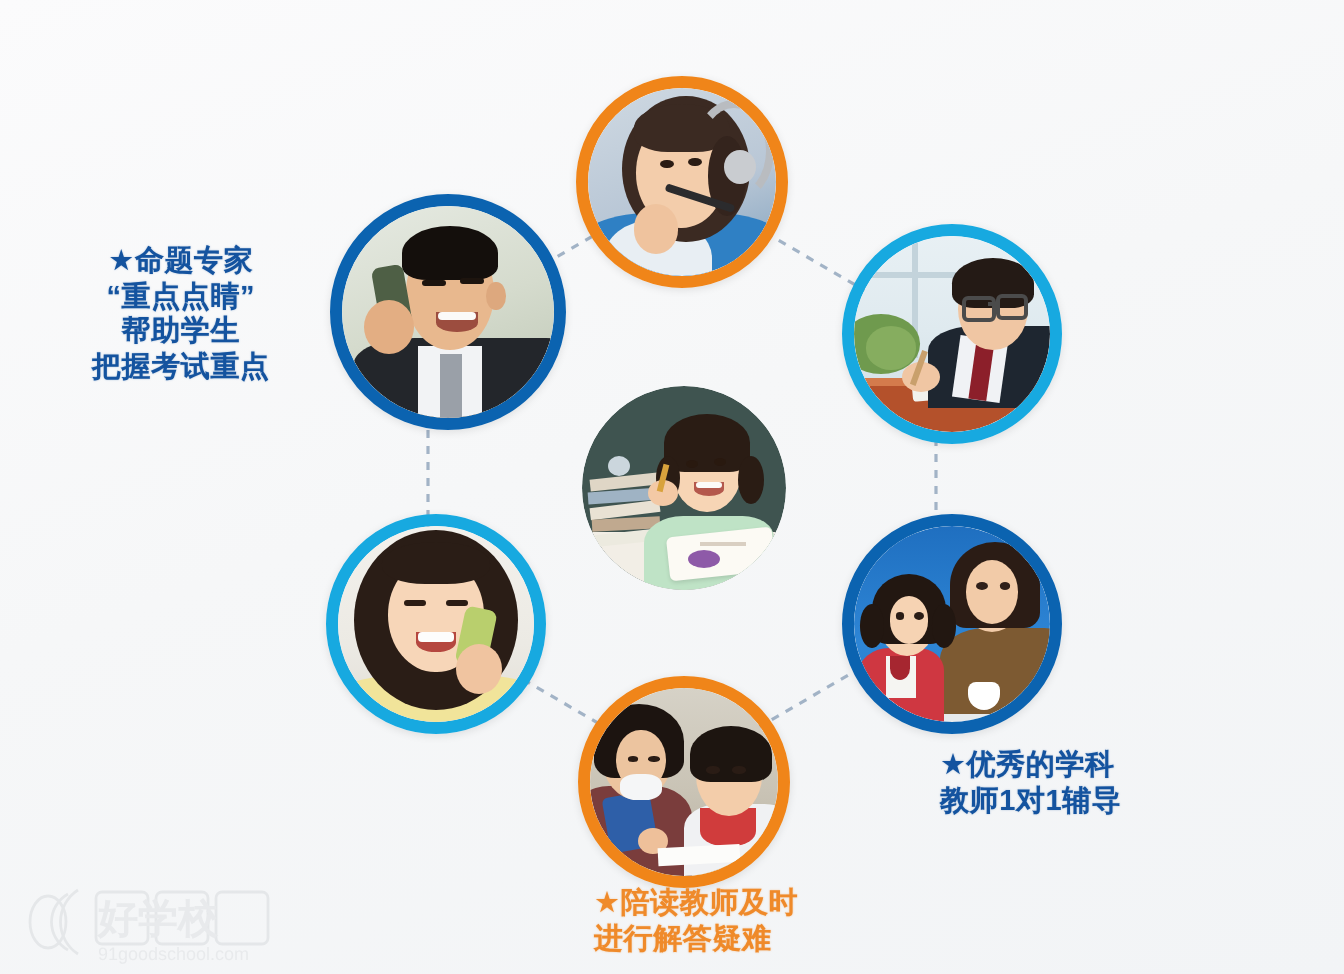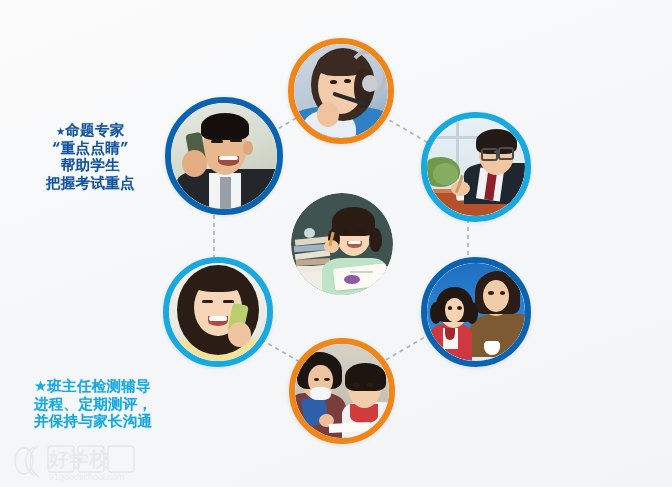--- a/index.html
+++ b/index.html
@@ -60,21 +60,21 @@
     line-height: 1.22;
     white-space: pre-line;
     letter-spacing: .3px;
   }
   .cap-orange { color: #ef8a2a; text-shadow: 0 0 1px rgba(239,138,42,.45); }
   .cap-cyan   { color: #19a9e2; text-shadow: 0 0 1px rgba(25,169,226,.45); }
   .cap-navy   { color: #14539f; text-shadow: 0 0 1px rgba(20,83,159,.35); }
 
   #cap-top    { left: 288px; top: 2px;   font-size: 14.5px; }
   #cap-right  { left: 538px; top: 127px; font-size: 14.5px; }
-  #cap-left   { left: 46px;  top: 123px; font-size: 14.5px; text-align: center; font-family: Liberation Mono, monospace; }
+  #cap-left   { left: 46px;  top: 123px; font-size: 14.5px; text-align: center; }
   #cap-botleft{ left: 34px;  top: 378px; font-size: 14.5px; }
   #cap-bottom { left: 297px; top: 444px; font-size: 14.5px; }
   #cap-botright{left: 470px; top: 375px; font-size: 14.5px; }
 
   
   #watermark {
     position: absolute;
     left: 8px; bottom: 4px;
     width: 150px; height: 44px;
     opacity: .35;
@@ -174,20 +174,22 @@
       <div class="shape" style="left:9%;top:24%;width:38%;height:36%;background:#221711;border-radius:52% 52% 22% 22%;"></div>
       <div class="blob" style="left:18%;top:36%;width:20%;height:24%;background:#f6d3b3;"></div>
       <div class="blob" style="left:21%;top:44%;width:5%;height:4%;background:#2a1c15;"></div>
       <div class="blob" style="left:31%;top:44%;width:5%;height:4%;background:#2a1c15;"></div>
       <div class="blob" style="left:3%;top:40%;width:12%;height:22%;background:#221711;"></div>
       <div class="blob" style="left:40%;top:40%;width:12%;height:22%;background:#221711;"></div>
 
       <div class="shape" style="left:58%;top:80%;width:17%;height:14%;background:#ffffff;border-radius:4px 4px 8px 8px;"></div>
     </div>
   </div>
+  <div class="caption cap-navy" id="cap-botright">★优秀的学科
+教师1对1辅导</div>
 
   <div class="node ring-orange" style="left:289px; top:338px; width:106px; height:106px;">
     <div class="photo">
       <div class="sc" style="background:linear-gradient(180deg,#d6d2c7 0%,#c9c3b5 55%,#b9b2a2 100%);"></div>
 
       <div class="shape" style="left:-10%;top:84%;width:130%;height:26%;background:#e0b75f;"></div>
       <div class="shape" style="left:-10%;top:82%;width:130%;height:5%;background:#f0d08a;"></div>
 
       <div class="shape" style="left:-8%;top:52%;width:62%;height:48%;background:#7a3d3c;border-radius:30% 34% 0 0;"></div>
       <div class="shape" style="left:8%;top:56%;width:26%;height:30%;background:#2e5fa8;transform:rotate(-10deg);border-radius:3px;"></div>
@@ -202,20 +204,22 @@
       <div class="shape" style="left:58%;top:64%;width:30%;height:20%;background:#d03c3c;border-radius:0 0 40% 40%;"></div>
       <div class="blob" style="left:56%;top:24%;width:36%;height:44%;background:#f3cdaa;"></div>
       <div class="shape" style="left:53%;top:20%;width:44%;height:30%;background:#1d1510;border-radius:52% 52% 26% 26%;"></div>
       <div class="blob" style="left:62%;top:42%;width:7%;height:4%;background:#2a1c15;"></div>
       <div class="blob" style="left:76%;top:42%;width:7%;height:4%;background:#2a1c15;"></div>
 
       <div class="blob" style="left:26%;top:74%;width:16%;height:14%;background:#eec09a;"></div>
       <div class="shape" style="left:36%;top:84%;width:44%;height:10%;background:#fcfcfa;transform:rotate(-3deg);"></div>
     </div>
   </div>
+  <div class="caption cap-orange" id="cap-bottom">★陪读教师及时
+进行解答疑难</div>
 
   <div class="node ring-cyan" style="left:163px; top:257px; width:110px; height:110px;">
     <div class="photo">
       <div class="sc" style="background:linear-gradient(180deg,#f3f1ec 0%,#eceae4 60%,#e2ded6 100%);"></div>
 
       <div class="shape" style="left:-8%;top:76%;width:120%;height:40%;background:#f1e49a;border-radius:40% 40% 0 0;"></div>
 
       <div class="blob" style="left:8%;top:2%;width:84%;height:92%;background:#2a1d16;"></div>
 
       <div class="blob" style="left:26%;top:16%;width:48%;height:58%;background:#f7d6b8;"></div>
@@ -226,23 +230,20 @@
       <div class="shape" style="left:55%;top:38%;width:11%;height:3px;background:#2b1c14;border-radius:2px;"></div>
 
       <div class="shape" style="left:40%;top:54%;width:20%;height:10%;background:#b5473f;border-radius:0 0 50% 50%;"></div>
       <div class="shape" style="left:41%;top:54%;width:18%;height:5%;background:#fdfdfc;border-radius:2px;"></div>
 
       <div class="shape" style="left:62%;top:42%;width:16%;height:30%;background:#b9cf6d;border-radius:4px;transform:rotate(12deg);"></div>
 
       <div class="blob" style="left:60%;top:60%;width:24%;height:26%;background:#f0c4a0;"></div>
     </div>
   </div>
-  <div class="caption cap-cyan" id="cap-botleft">★班主任检测辅导
-进程、定期测评，
-并保持与家长沟通</div>
 
   <div class="node ring-blue" style="left:165px; top:97px; width:118px; height:118px;">
     <div class="photo">
       <div class="sc" style="background:linear-gradient(160deg,#e6eae2 0%,#d5dbcd 50%,#bcc6b4 100%);"></div>
 
       <div class="shape" style="left:6%;top:62%;width:110%;height:46%;background:#23262b;border-radius:26% 18% 0 0;"></div>
 
       <div class="shape" style="left:36%;top:66%;width:30%;height:36%;background:#f2f3f5;"></div>
 
       <div class="shape" style="left:46%;top:70%;width:11%;height:32%;background:#9aa0a8;"></div>

